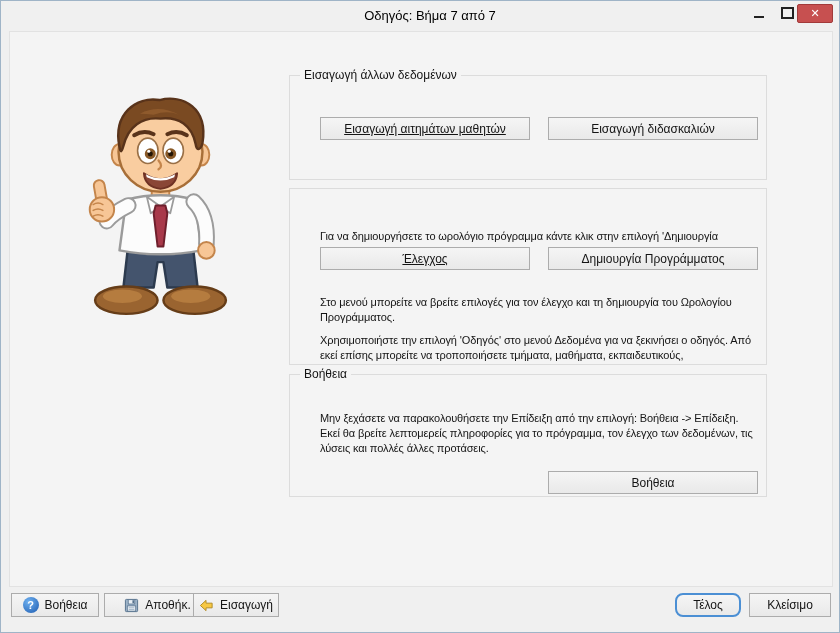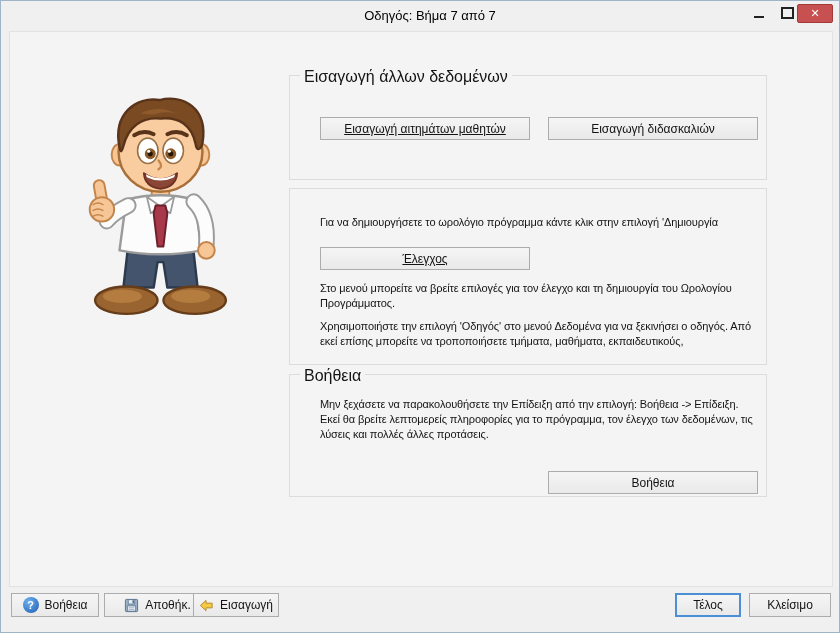--- a/index.html
+++ b/index.html
@@ -41,28 +41,28 @@
   
   .content{
     position:absolute;left:8px;top:30px;width:824px;height:556px;
     background:var(--panel);border:1px solid #e2e2e2;box-sizing:border-box;
   }
   .mascot{position:absolute;left:48px;top:58px;width:205px;height:230px;}
   
   .group{position:absolute;border:1px solid #dcdcdc;box-sizing:border-box;}
   .group-title{
     position:absolute;top:-8px;left:10px;background:var(--panel);
-    padding:0 4px;font-size:16px;color:var(--text);white-space:nowrap;
+    padding:0 4px;font-size:12px;color:var(--text);white-space:nowrap;
   }
   .g-import{left:279px;top:43px;width:478px;height:105px;}
   .g-verify{left:279px;top:156px;width:478px;height:177px;}
   .g-help{left:279px;top:342px;width:478px;height:123px;}
   .note{
     position:absolute;font-size:11px;letter-spacing:-0.1px;
-    line-height:15px;color:var(--text);
+    line-height:15px;color:var(--text);margin-top:14px;
   }
   .nowrap{white-space:nowrap;}
   
   .btn{
     position:absolute;box-sizing:border-box;
     display:flex;align-items:center;justify-content:center;
     background:linear-gradient(to bottom,#f5f5f5,#e9e9e9);
     border:1px solid var(--btn-border);
     font-size:12px;color:var(--text);cursor:default;white-space:nowrap;
   }
@@ -70,21 +70,21 @@
   .gb-left{left:30px;text-decoration:underline;}
   .gb-right{left:258px;}
   .default-btn{border:2px solid #4b8fd4;}
   
   .fbtn{top:592px;height:24px;}
   .tool{gap:6px;}
   .f-help{left:10px;width:88px;}
   .f-save{left:103px;width:107px;}
   .f-import{left:192px;width:86px;}
   .f-prev{left:570px;width:96px;}
-  .f-finish{left:674px;width:66px;}
+  .f-finish{left:674px;width:66px;border-radius:8px;}
   .f-close{left:748px;width:82px;}
   .ico-help{
     width:16px;height:16px;border-radius:50%;
     background:radial-gradient(circle at 35% 30%,#6fb1f0,#1d5bb0);
     color:#fff;font-size:11px;font-weight:bold;
     display:flex;align-items:center;justify-content:center;flex:0 0 auto;
   }
   .ico-svg{flex:0 0 auto;display:block;}
 </style>
 </head>
@@ -148,20 +148,21 @@
 
     <div class="group g-import">
       <div class="group-title">Εισαγωγή άλλων δεδομένων</div>
       <div class="btn gbtn gb-left" style="top:41px;">Εισαγωγή αιτημάτων μαθητών</div>
       <div class="btn gbtn gb-right" style="top:41px;">Εισαγωγή διδασκαλιών</div>
     </div>
 
     <div class="group g-verify">
       <div class="note nowrap" style="left:30px;top:26px;">Για να δημιουργήσετε το ωρολόγιο πρόγραμμα κάντε κλικ στην επιλογή 'Δημιουργία</div>
       <div class="btn gbtn gb-left" style="top:58px;">Έλεγχος</div>
+      <div class="btn gbtn gb-right" style="top:58px;">Δημιουργία Προγράμματος</div>
       <div class="note" style="left:30px;top:92px;width:440px;">Στο μενού μπορείτε να βρείτε επιλογές για τον έλεγχο και τη δημιουργία του Ωρολογίου Προγράμματος.</div>
       <div class="note" style="left:30px;top:130px;width:440px;">Χρησιμοποιήστε την επιλογή 'Οδηγός' στο μενού Δεδομένα για να ξεκινήσει ο οδηγός. Από εκεί επίσης μπορείτε να τροποποιήσετε τμήματα, μαθήματα, εκπαιδευτικούς,</div>
     </div>
 
     <div class="group g-help">
       <div class="group-title">Βοήθεια</div>
       <div class="note" style="left:30px;top:22px;width:440px;">Μην ξεχάσετε να παρακολουθήσετε την Επίδειξη από την επιλογή: Βοήθεια -&gt; Επίδειξη. Εκεί θα βρείτε λεπτομερείς πληροφορίες για το πρόγραμμα, τον έλεγχο των δεδομένων, τις λύσεις και πολλές άλλες προτάσεις.</div>
       <div class="btn gbtn gb-right" style="top:96px;">Βοήθεια</div>
     </div>
 

